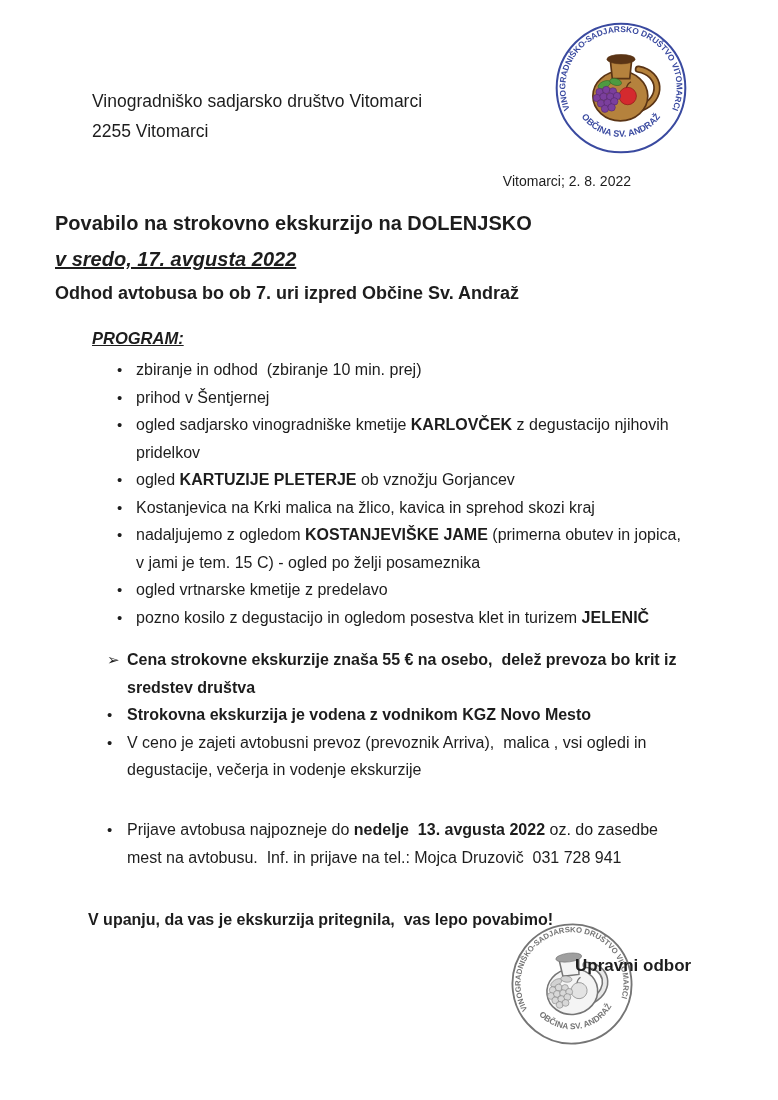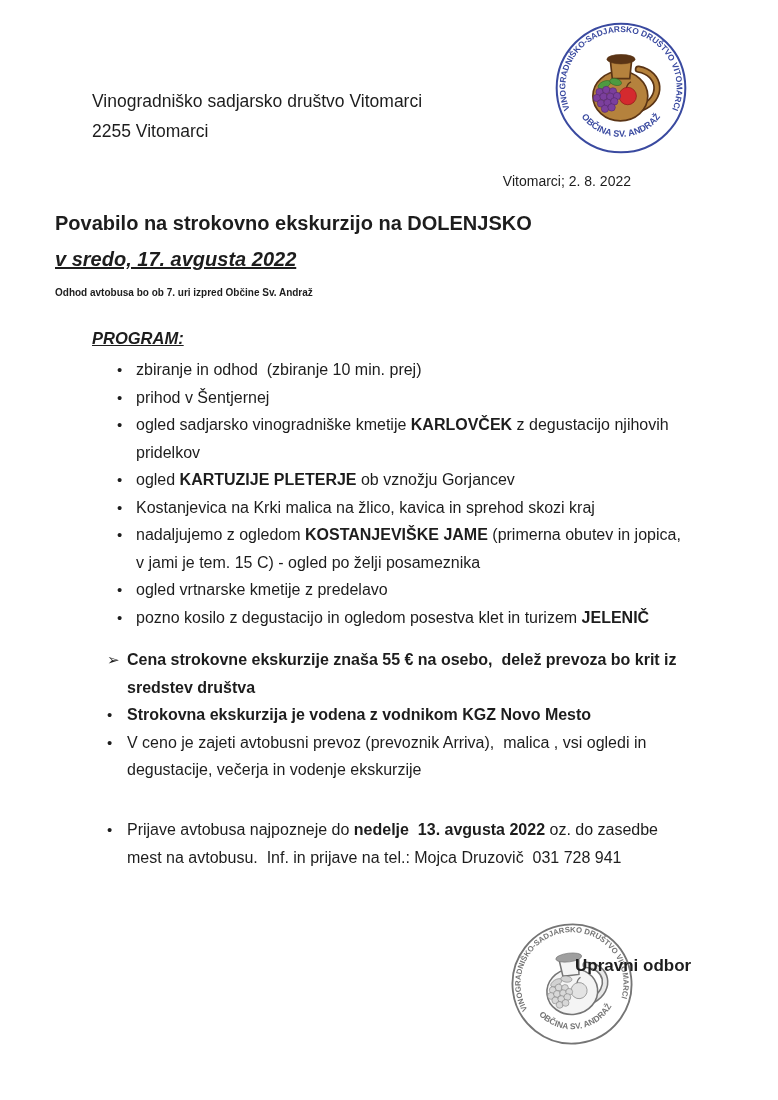--- a/index.html
+++ b/index.html
@@ -17,21 +17,21 @@
   .page{
     position:relative;width:712px;height:1100px;background:#ffffff;
     font-family:"Liberation Sans",sans-serif;color:var(--text);overflow:hidden;
   }
   .sender{position:absolute;left:92px;top:86px;font-size:17.5px;line-height:30px;}
   .logo{position:absolute;left:554px;top:21px;width:134px;height:134px;}
   .date-line{position:absolute;right:81px;top:173px;font-size:14px;}
   .title-block{position:absolute;left:55px;top:210px;width:596px;text-align:left;}
   .title1{font-size:20px;font-weight:bold;line-height:26px;}
   .title2{font-size:20px;font-weight:bold;font-style:italic;text-decoration:underline;margin-top:10px;line-height:26px;}
-  .title3{font-size:10px;font-weight:bold;margin-top:11px;line-height:20px;}
+  .title3{font-size:18px;font-weight:bold;margin-top:11px;line-height:20px;}
   .program-heading{position:absolute;left:92px;top:329px;font-size:16.5px;font-weight:bold;font-style:italic;text-decoration:underline;}
   .list{position:absolute;}
   .program-list{left:108px;top:356px;width:582px;}
   .details-list{left:100px;top:646px;width:592px;}
   .signup-list{left:100px;top:816px;width:592px;}
   .li{display:flex;align-items:flex-start;font-size:16px;line-height:27.5px;}
   .program-list .marker{width:28px;flex:none;text-align:left;padding-left:9px;}
   .details-list .marker,.signup-list .marker{width:27px;flex:none;text-align:left;padding-left:7px;}
   .marker{font-size:15px;}
   .marker.arrow{font-size:15px;}
@@ -171,20 +171,21 @@
     </div>
   </div>
 
   <div class="list signup-list">
     <div class="li">
       <span class="marker">•</span>
       <span class="li-text"><span>Prijave avtobusa najpozneje do </span><span class="b">nedelje  13. avgusta 2022</span><span> oz. do zasedbe mest na avtobusu.  Inf. in prijave na tel.: Mojca Druzovič  031 728 941</span></span>
     </div>
   </div>
 
+  <div class="closing">V upanju, da vas je ekskurzija pritegnila,  vas lepo povabimo!</div>
 
   <div class="stamp">
     <svg class="stamp-svg" viewBox="0 0 200 200">
       <circle class="ring" cx="100" cy="100" r="96"></circle>
       <defs>
         <path id="arcTop2" d="M 30,144 A 83,83 0 1 1 170,144" fill="none"></path>
         <path id="arcBottom2" d="M 36,135 A 73,73 0 0 0 164,135" fill="none"></path>
       </defs>
       <text class="ring-text" font-size="12.5">
         <textPath href="#arcTop2" startOffset="50%" text-anchor="middle">VINOGRADNIŠKO-SADJARSKO DRUŠTVO VITOMARCI</textPath>

